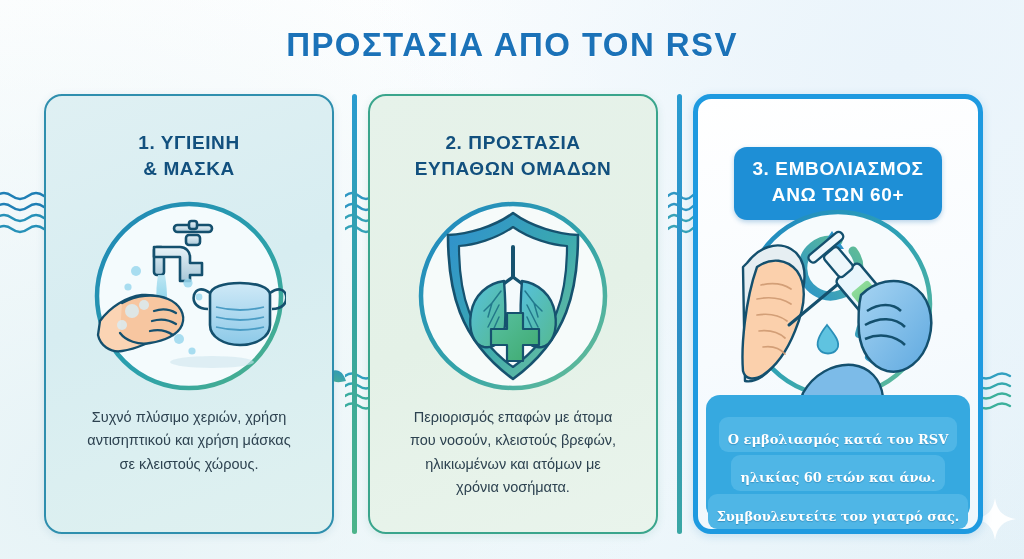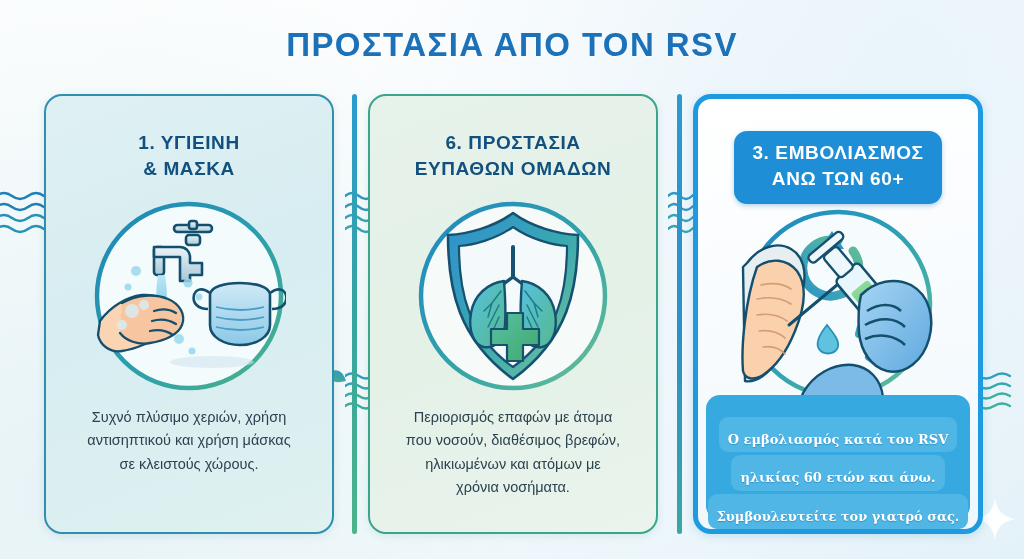--- a/index.html
+++ b/index.html
@@ -107,21 +107,21 @@
     font-weight: bold;
     line-height: 1.38;
     letter-spacing: 0.6px;
     color: #12507e;
     white-space: pre-line;
   }
   .card-3 .card-heading { top: 0; }
 
   .badge {
     display: inline-block;
-    margin-top: 6px;
+    margin-top: 22px;
     padding: 9px 18px 11px;
     background: #1e8fd6;
     border-radius: 13px;
     color: #ffffff;
     font-size: 19px;
     font-weight: bold;
     line-height: 1.38;
     letter-spacing: 0.6px;
     white-space: pre-line;
     box-shadow: 0 2px 5px rgba(20,110,180,0.30);
@@ -344,21 +344,21 @@
         <ellipse cx="120" cy="163" rx="42" ry="6" fill="#cfe6ef" opacity="0.6"></ellipse>
       </svg>
     </div>
 
     <div class="card-body">Συχνό πλύσιμο χεριών, χρήση
 αντισηπτικού και χρήση μάσκας
 σε κλειστούς χώρους.</div>
   </div>
 
   <div class="card card-2">
-    <div class="card-heading">6. ΠΡΟΣΤΑΣΙΑ
+    <div class="card-heading">2. ΠΡΟΣΤΑΣΙΑ
 ΕΥΠΑΘΩΝ ΟΜΑΔΩΝ</div>
 
     <div class="illus">
       <svg width="194" height="194" viewBox="0 0 194 194">
         <defs>
           <linearGradient id="ring2" x1="0" y1="0" x2="1" y2="1">
             <stop offset="0%" stop-color="#1e87c4"></stop>
             <stop offset="55%" stop-color="#34a4a8"></stop>
             <stop offset="100%" stop-color="#6cc096"></stop>
           </linearGradient>
@@ -396,21 +396,21 @@
           <path d="M109 92 L118 104 M118 104 L126 112 M118 104 L122 118"></path>
           <path d="M111 106 L122 128 M111 118 L119 136"></path>
         </g>
 
         <path d="M88 124 h18 v-18 h-18 z" fill="none"></path>
         <path d="M89 120 h16 v-16 h16 v16 h16 v16 h-16 v16 h-16 v-16 h-16 z" transform="translate(-14, 10)" fill="url(#cross2)" stroke="#16526f" stroke-width="2.2" stroke-linejoin="round"></path>
       </svg>
     </div>
 
     <div class="card-body">Περιορισμός επαφών με άτομα
-που νοσούν, διαθέσιμος βρεφών,
+που νοσούν, κλειστούς βρεφών,
 ηλικιωμένων και ατόμων με
 χρόνια νοσήματα.</div>
   </div>
 
   <div class="card card-3">
     <div class="card-heading">
       <span class="badge">3. ΕΜΒΟΛΙΑΣΜΟΣ
 ΑΝΩ ΤΩΝ 60+</span>
     </div>
 

